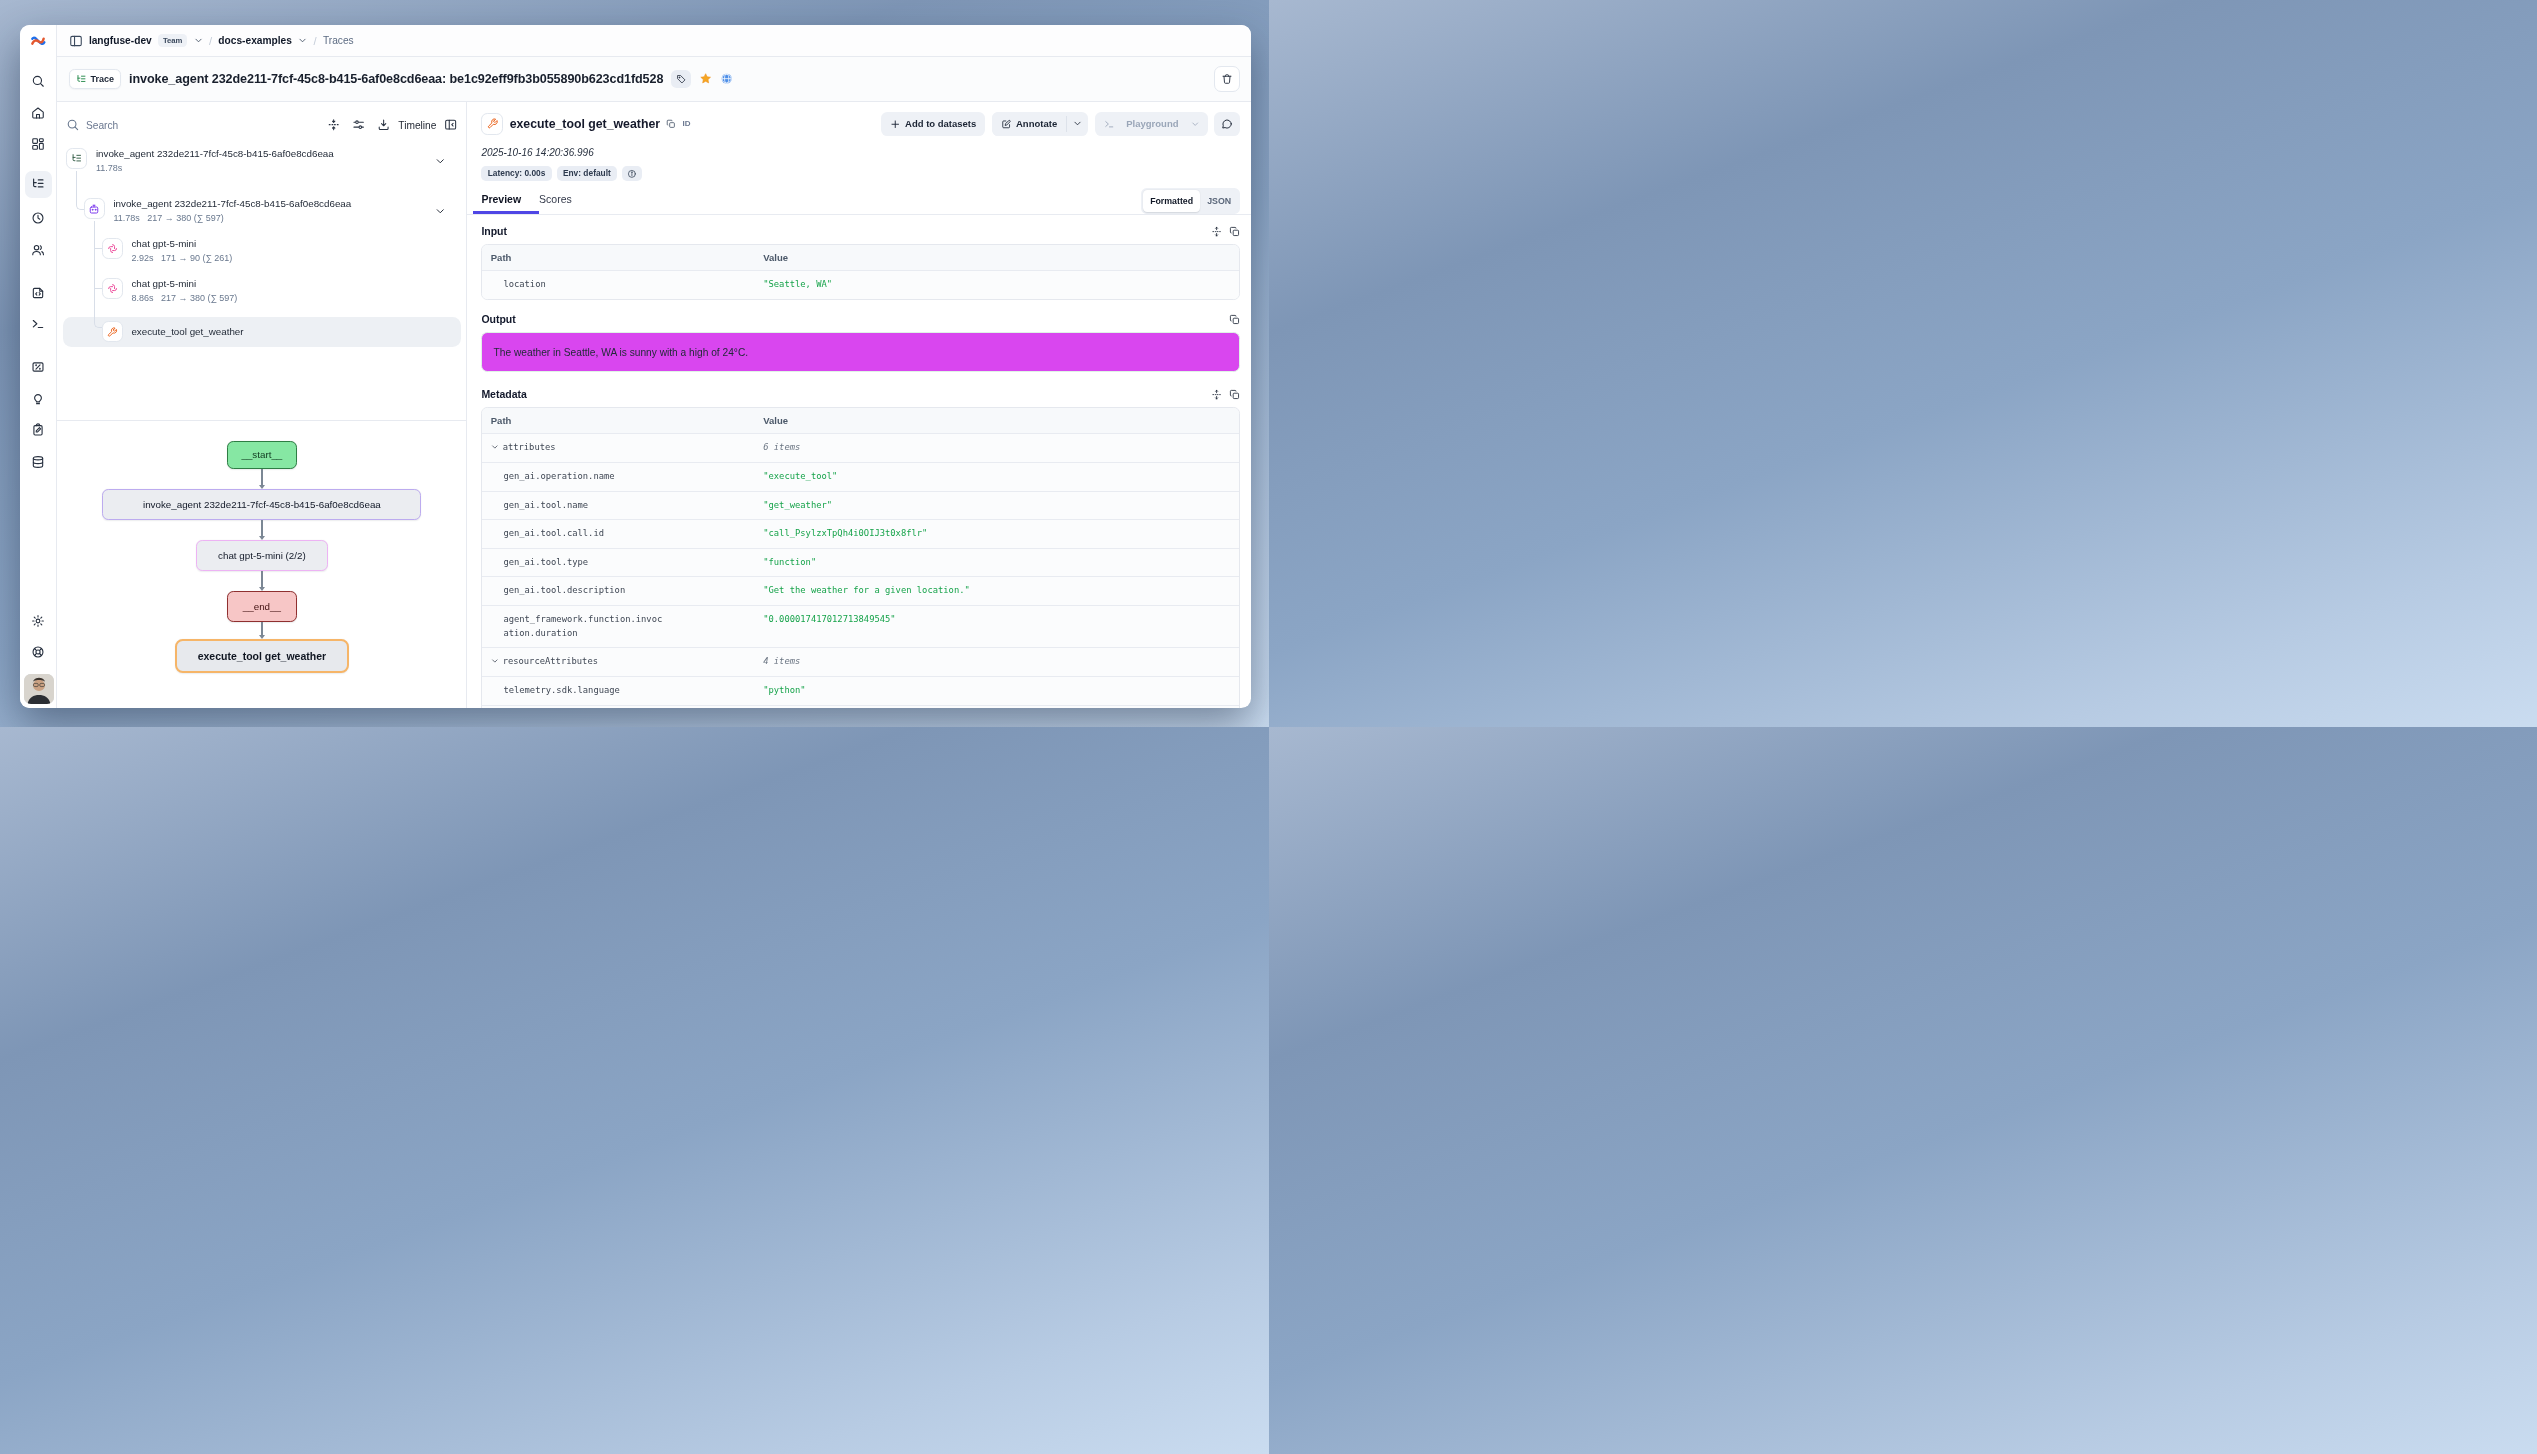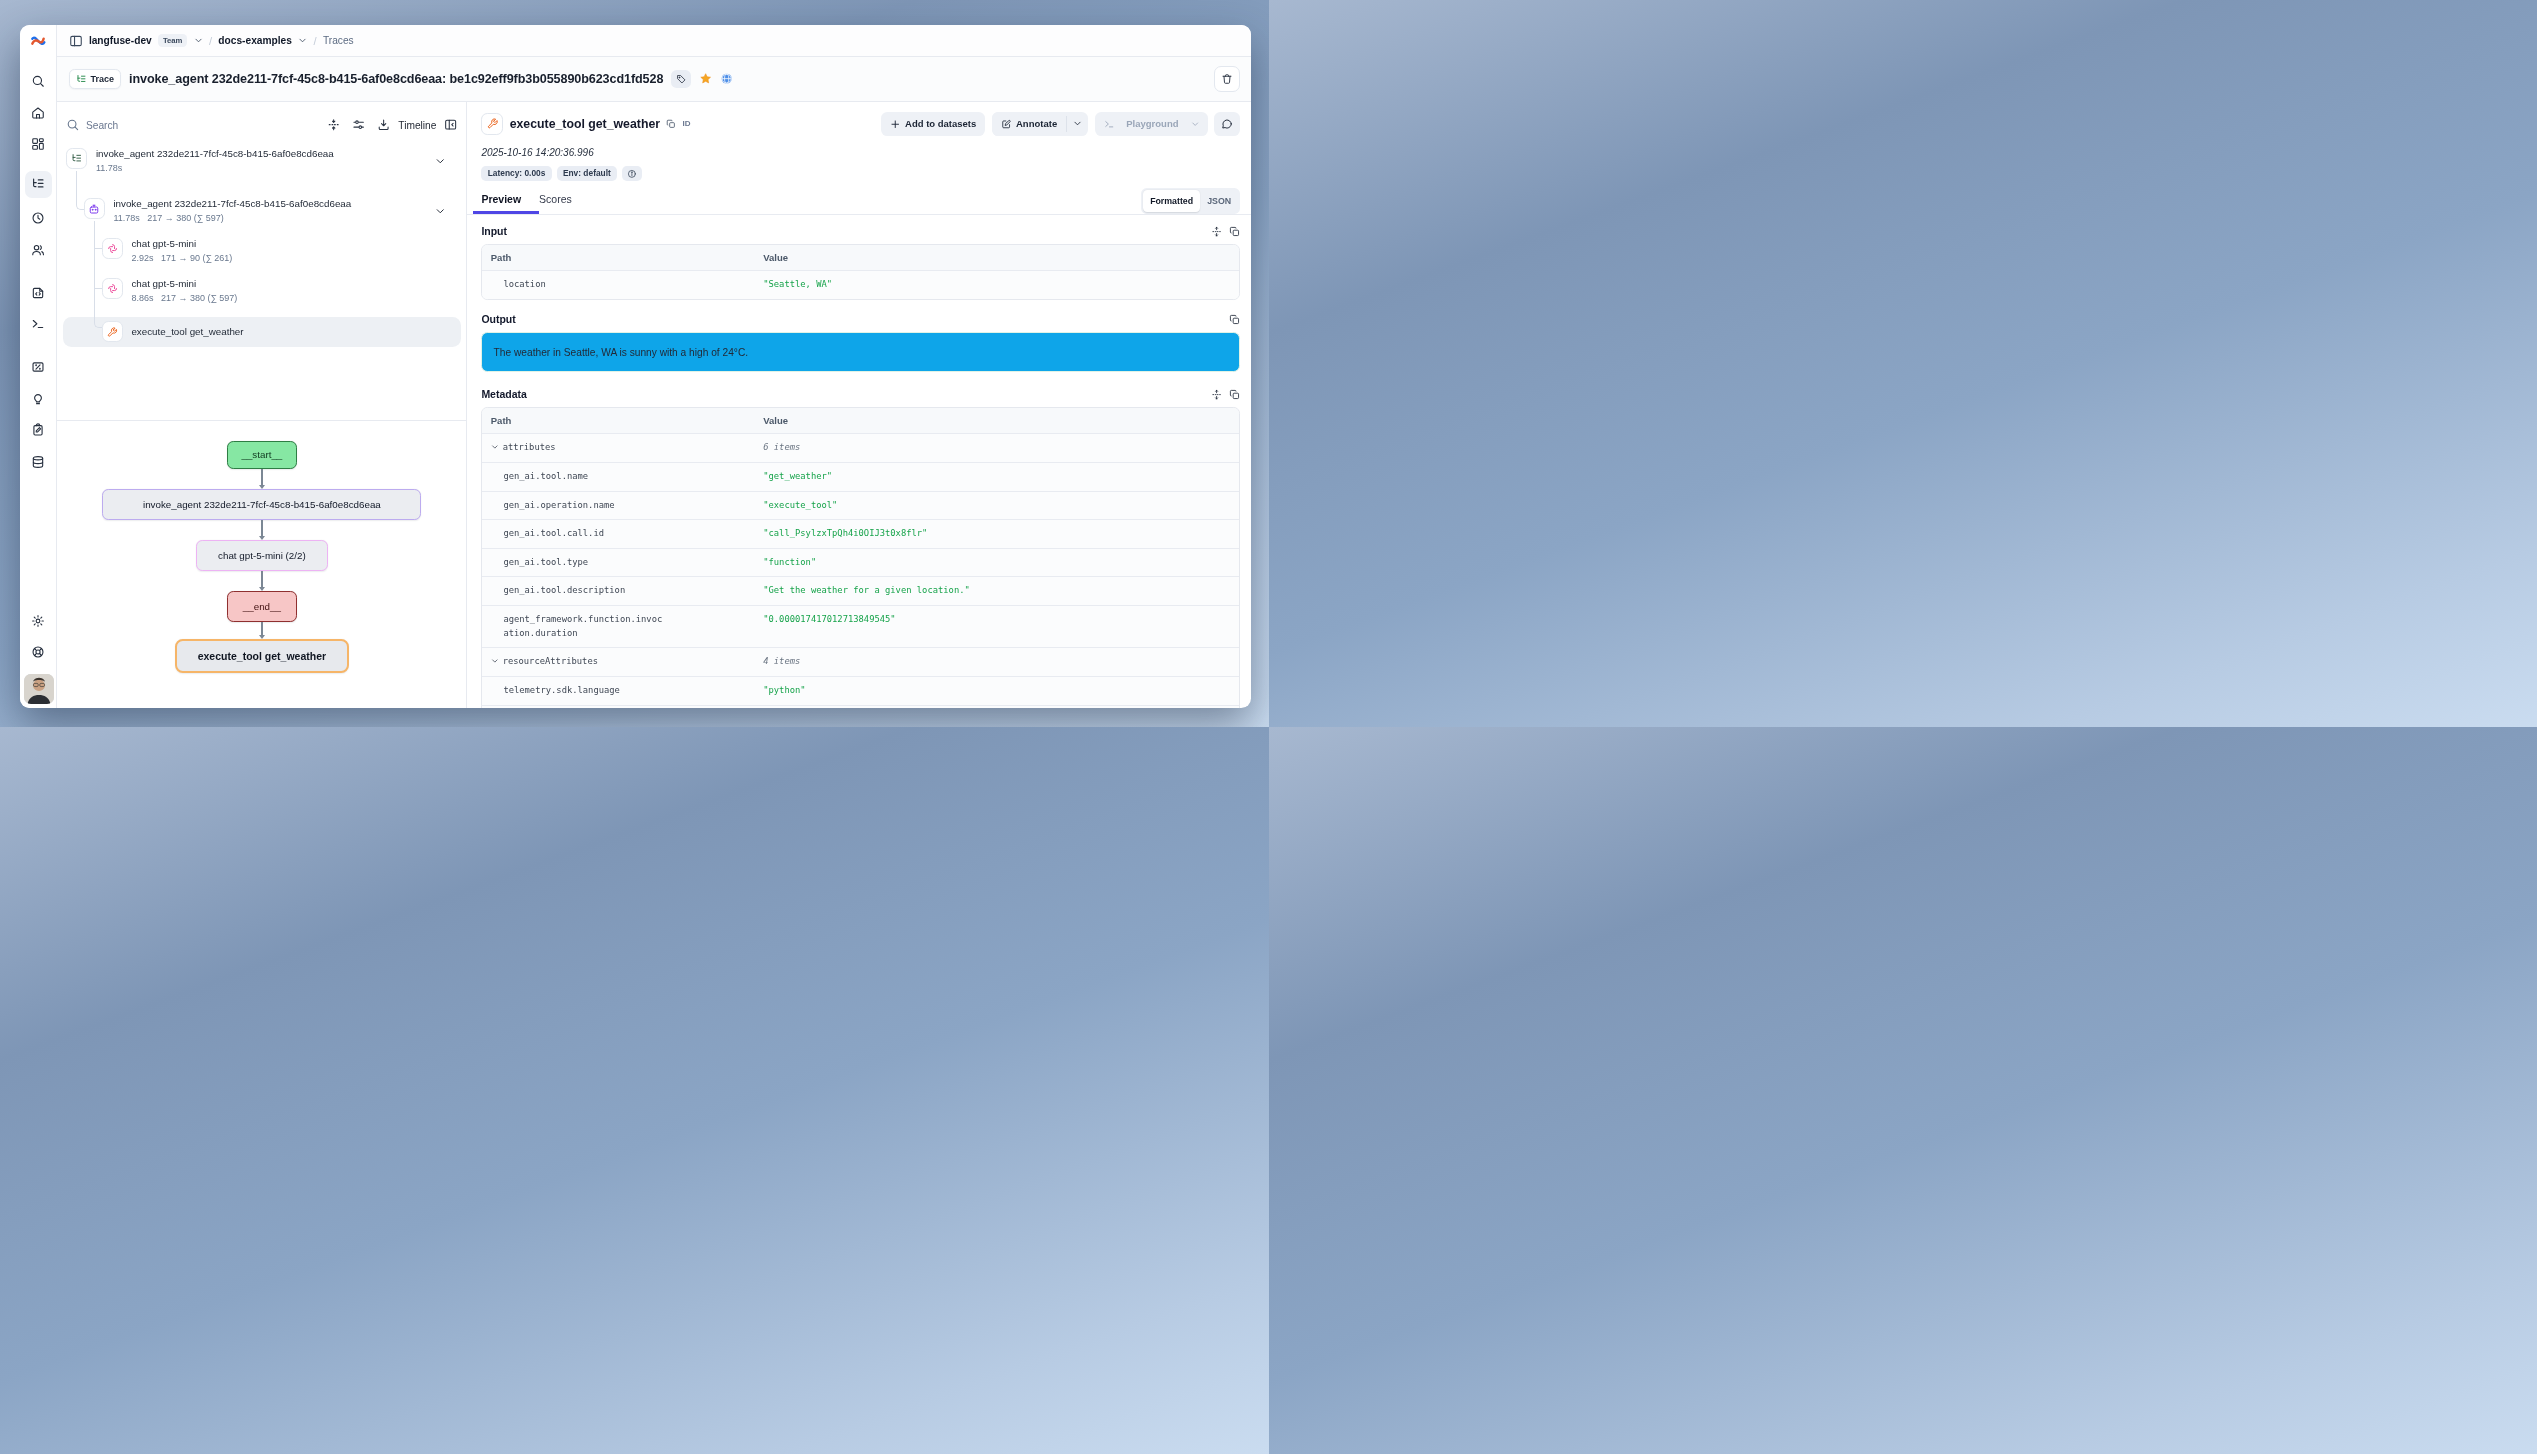--- a/index.html
+++ b/index.html
@@ -103,21 +103,21 @@
   .col-path { width:36%; flex:none; }
   .col-val { flex:1; }
   .tbl-row { display:flex; border-bottom:0.7px solid #e8ebf1; background:#fbfcfd; }
   .tbl-row:last-child { border-bottom:none; }
   .mono { font-family:"DejaVu Sans Mono","Liberation Mono",monospace; }
   .cell-path { width:36%; flex:none; font-size:8.8px; color:#3f4754; padding:7px 39px 7px 8.4px; word-break:break-all; line-height:1.55; }
   .cell-path.indent { padding-left:21px; }
   .cell-path .grp-chev { display:inline-block; width:7.7px; height:7.7px; margin-right:4.2px; color:#3f4754; }
   .cell-val { flex:1; font-size:8.8px; color:#16a34a; padding:7px 8.4px; line-height:1.55; word-break:break-all; }
   .cell-val.items { color:#6b7583; font-style:italic; }
-  .out-box { background:#0ea5e9; border:0.7px solid #e0f3e6; border-radius:6.3px; margin:7px 2.8px 0 8.4px; height:40px; display:flex; align-items:center; padding:0 11.2px; font-size:10.2px; color:#222a38; }
+  .out-box { background:#d946ef; border:0.7px solid #e0f3e6; border-radius:6.3px; margin:7px 2.8px 0 8.4px; height:40px; display:flex; align-items:center; padding:0 11.2px; font-size:10.2px; color:#222a38; }
 </style>
 </head>
 <body>
 
 <svg width="0" height="0" style="position:absolute">
   <defs>
     <g id="i-panel-left" fill="none" stroke="currentColor" stroke-width="1.9" stroke-linecap="round" stroke-linejoin="round">
         <rect x="3" y="4" width="18" height="16" rx="2.5"></rect>
         <line x1="9.5" y1="4" x2="9.5" y2="20"></line>
       </g>
@@ -629,26 +629,26 @@
           <div class="col-path">Path</div>
           <div class="col-val">Value</div>
         </div>
         <div class="tbl-row">
           <div class="cell-path mono"><svg class="grp-chev" viewBox="0 0 24 24">
                 <use href="#i-grpchev"></use>
               </svg><span>attributes</span></div>
           <div class="cell-val mono items">6 items</div>
         </div>
         <div class="tbl-row">
+          <div class="cell-path mono indent">gen_ai.operation.name</div>
+          <div class="cell-val mono">"execute_tool"</div>
+        </div>
+        <div class="tbl-row">
           <div class="cell-path mono indent">gen_ai.tool.name</div>
           <div class="cell-val mono">"get_weather"</div>
-        </div>
-        <div class="tbl-row">
-          <div class="cell-path mono indent">gen_ai.operation.name</div>
-          <div class="cell-val mono">"execute_tool"</div>
         </div>
         <div class="tbl-row">
           <div class="cell-path mono indent">gen_ai.tool.call.id</div>
           <div class="cell-val mono">"call_PsylzxTpQh4i0OIJ3t0x8flr"</div>
         </div>
         <div class="tbl-row">
           <div class="cell-path mono indent">gen_ai.tool.type</div>
           <div class="cell-val mono">"function"</div>
         </div>
         <div class="tbl-row">

